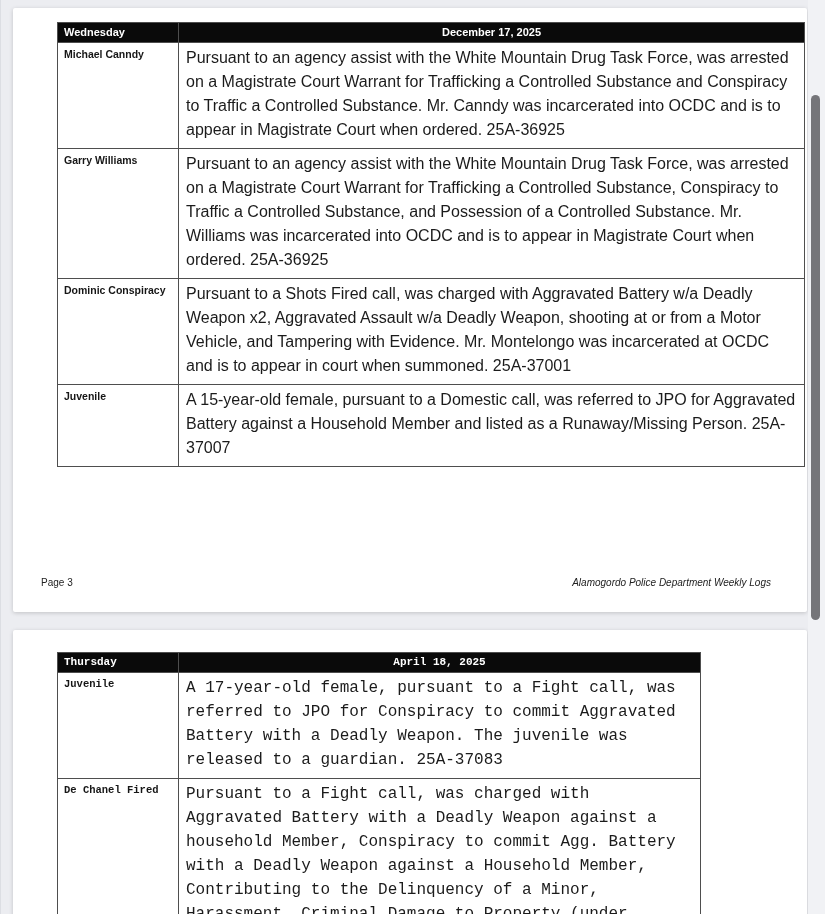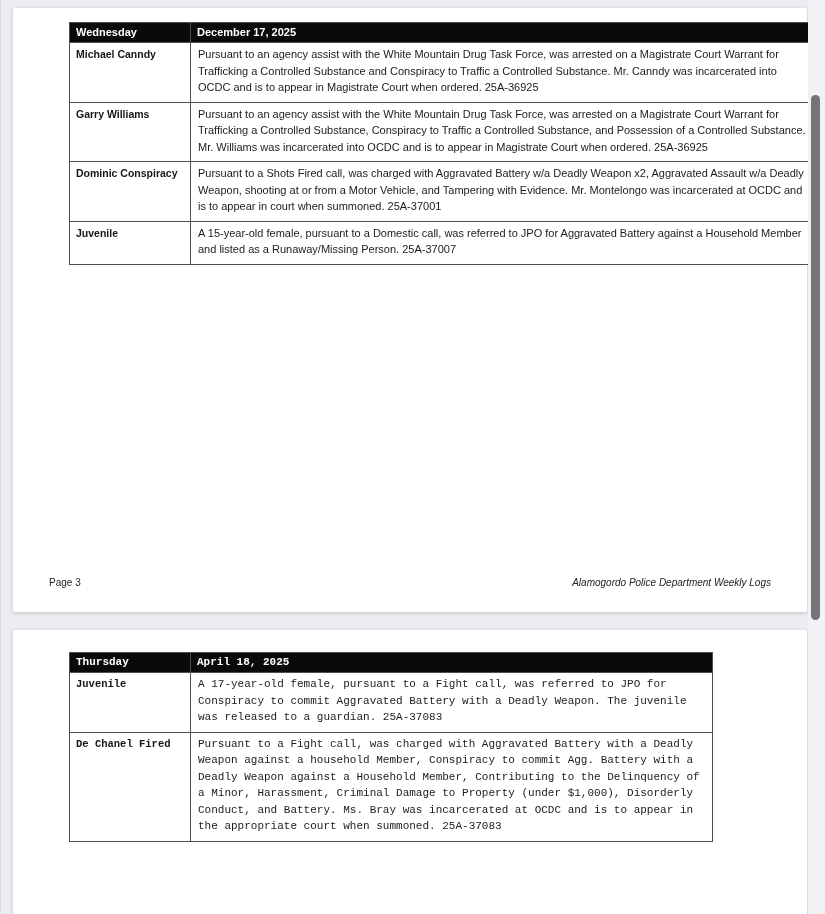--- a/index.html
+++ b/index.html
@@ -25,21 +25,21 @@
     border-radius: 2px;
     box-shadow: 0 1px 4px rgba(0,0,0,0.18);
     box-sizing: border-box;
   }
   .page1 { top: 8px; height: 604px; }
   .page2 { top: 630px; height: 300px; }
 
   table.log {
     border-collapse: collapse;
     table-layout: fixed;
-    margin-left: 56px;
+    margin-left: 44px;
     background: #fff;
   }
   .page1 table.log { margin-top: 14px; width: 748px; }
   .page2 table.log { margin-top: 22px; width: 644px; font-family: Liberation Mono, monospace; }
 
   table.log th, table.log td {
     border: 1px solid #4e4e4e;
     vertical-align: top;
     box-sizing: border-box;
   }
@@ -48,40 +48,40 @@
   th.day-cell, th.date-cell {
     background: #0a0a0a;
     color: #ffffff;
     font-size: 11px;
     font-weight: bold;
     padding: 3px 6px 4px 6px;
     border-color: #0a0a0a;
     border-bottom-color: #2a2a2a;
   }
   th.day-cell { text-align: left; width: 121px; }
-  th.date-cell { text-align: left; }
+  th.date-cell { text-align: center; }
 
   td.name-cell {
     width: 121px;
     font-size: 10.5px;
     font-weight: bold;
     color: #161616;
     padding: 4px 5px 20px 6px;
     line-height: 1.4;
   }
   td.desc-cell {
-    font-size: 11px;
+    font-size: 16px;
     color: #1b1b1b;
     padding: 3px 7px 6px 7px;
     line-height: 1.5;
   }
 
   .page-footer {
     position: absolute;
-    left: 36px; right: 36px;
+    left: 28px; right: 36px;
     bottom: 24px;
     display: flex;
     justify-content: space-between;
     align-items: baseline;
     font-size: 10px;
     color: #222222;
   }
   .doc-title { font-style: italic; }
 
   .scrollbar-track {

